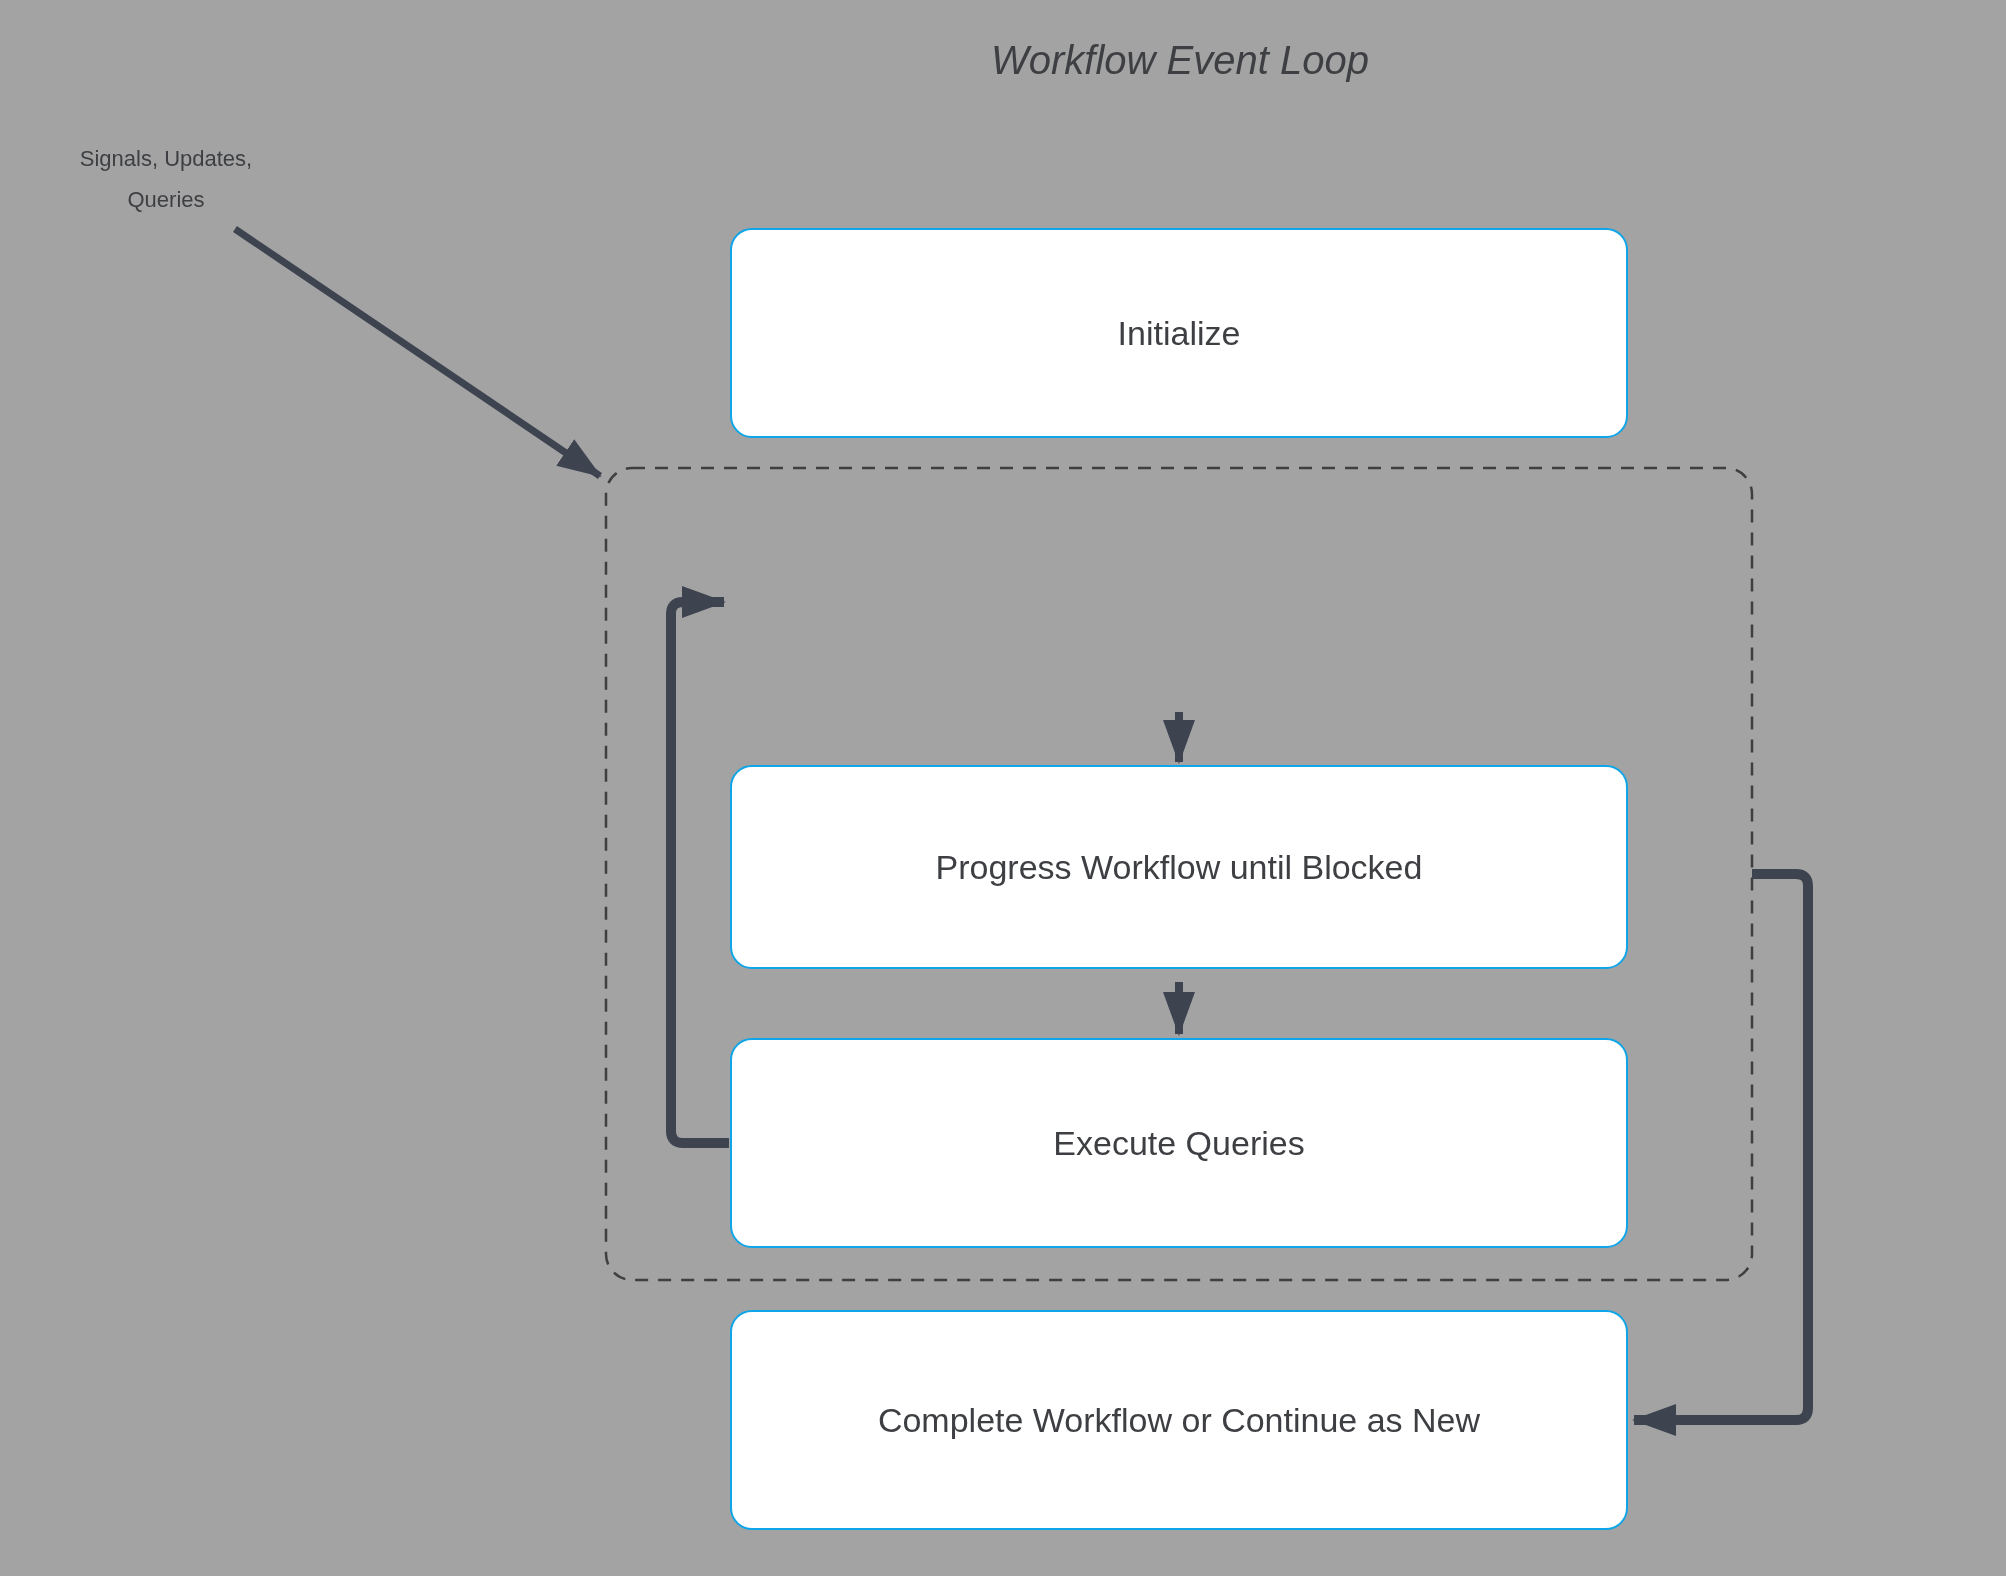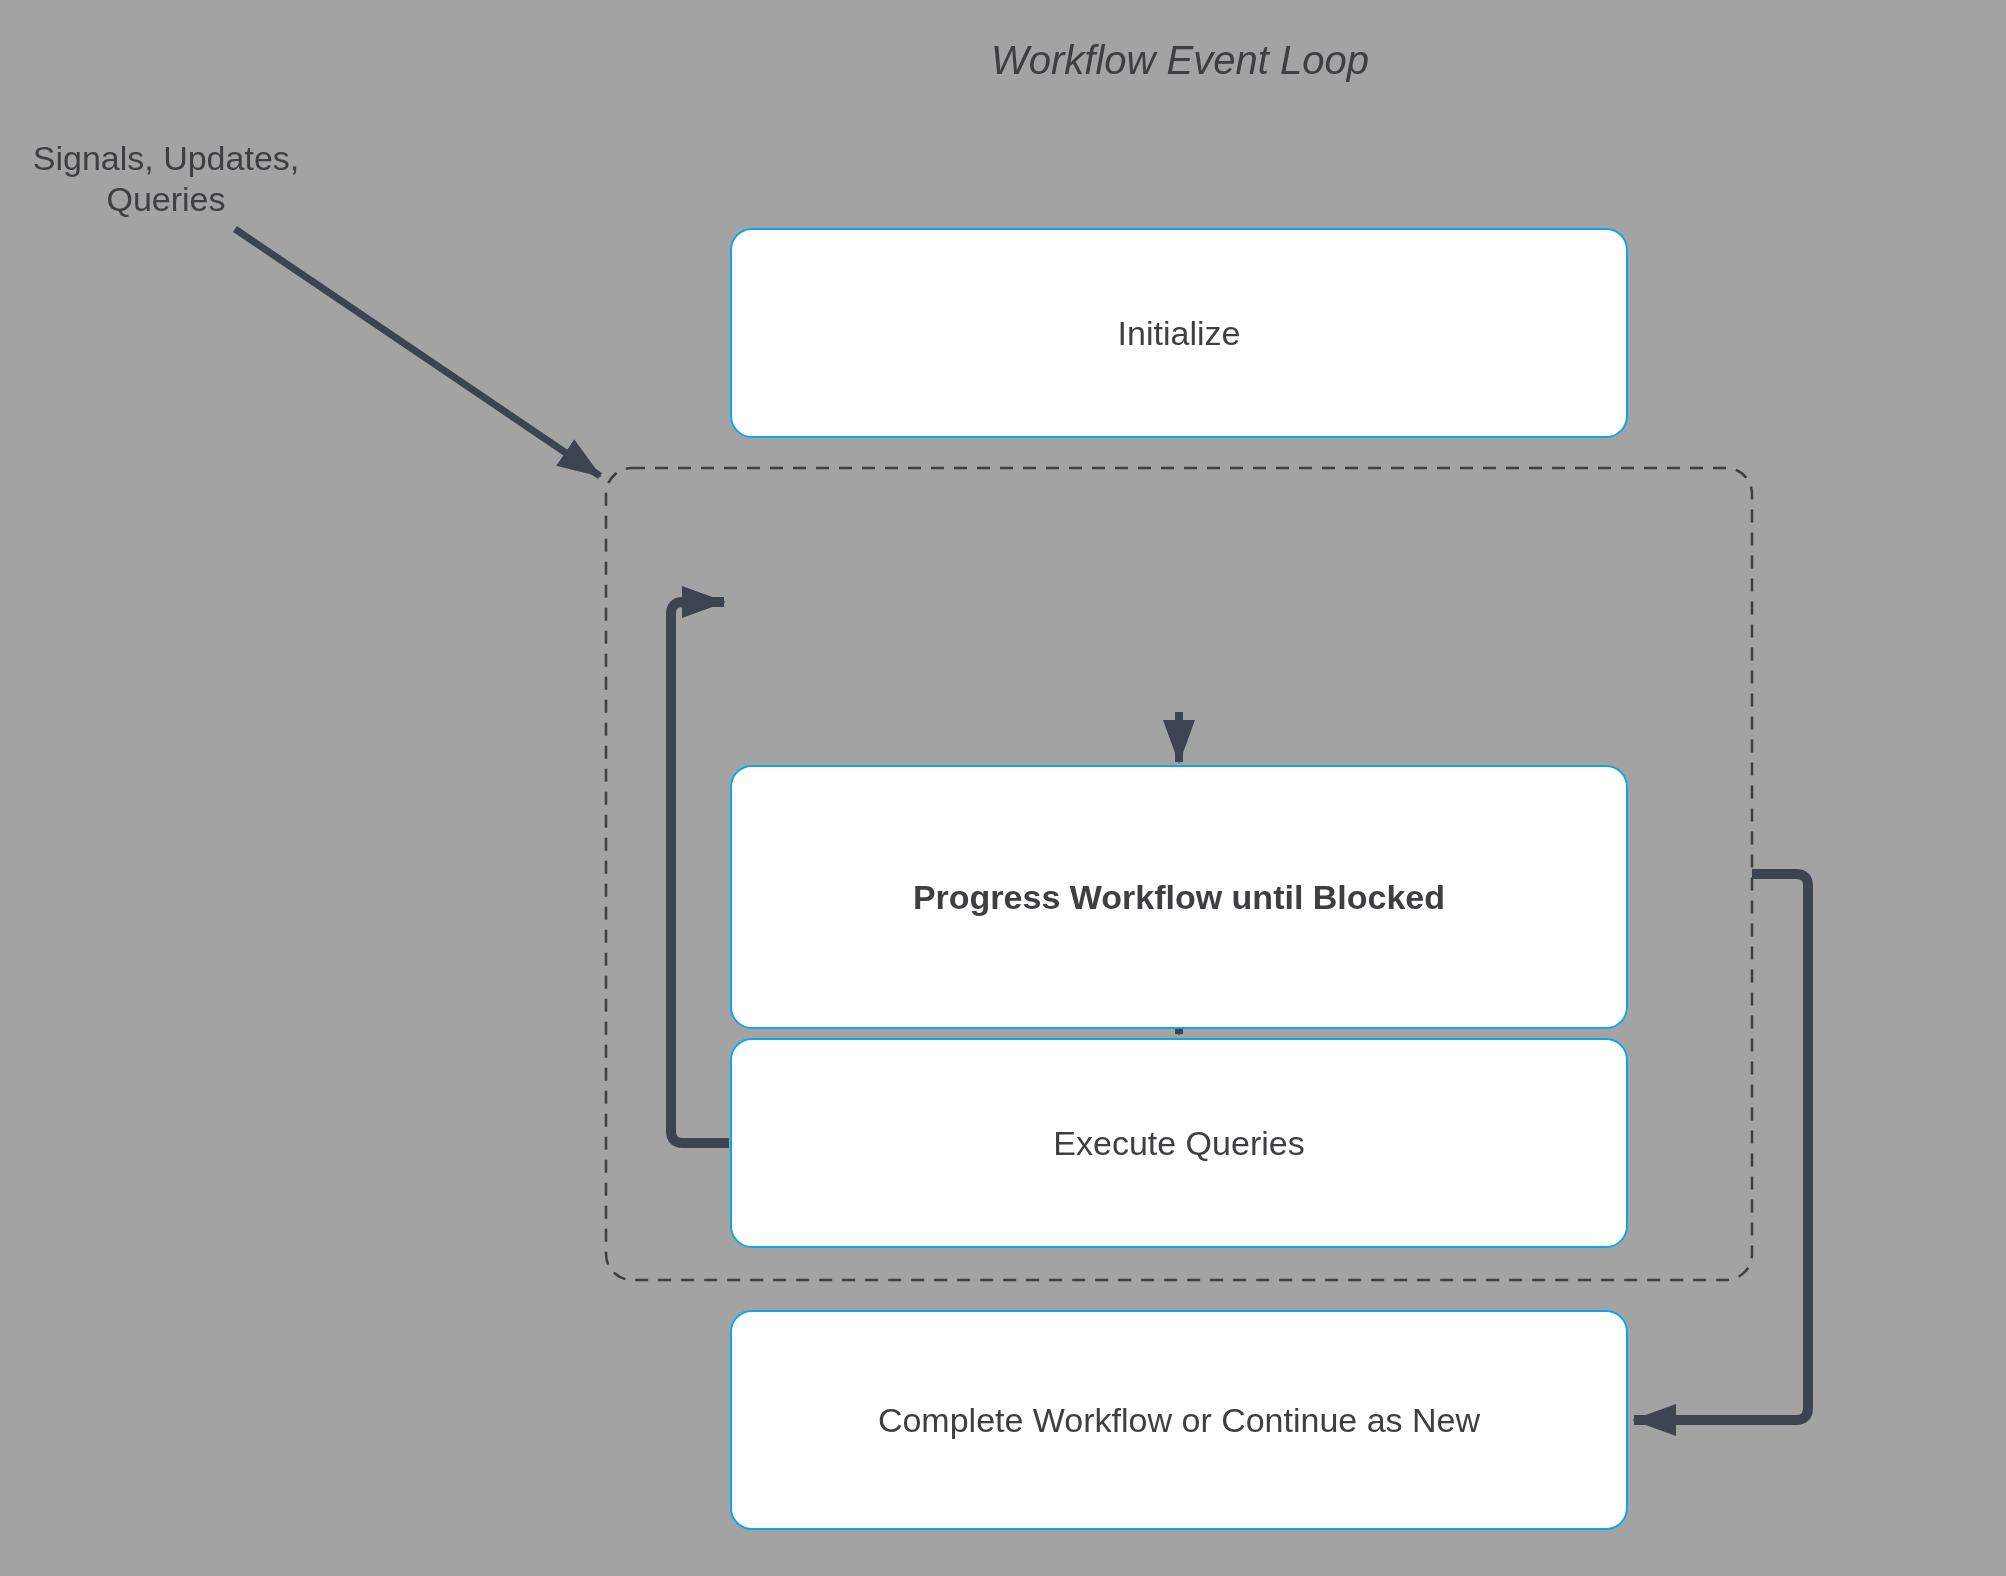--- a/index.html
+++ b/index.html
@@ -35,21 +35,21 @@
     line-height: 48px;
     color: #3d3f42;
     white-space: nowrap;
   }
   .annotation {
     position: absolute;
     left: 18px;
     top: 138px;
     width: 296px;
     text-align: center;
-    font-size: 34px;
+    font-size: 22px;
     line-height: 41px;
     color: #3d3f42;
   }
   .node {
     position: absolute;
     left: 730px;
     width: 898px;
     box-sizing: border-box;
     background: #ffffff;
     border: 2px solid #0ea5e9;
@@ -58,21 +58,21 @@
     align-items: center;
     justify-content: center;
     text-align: center;
     font-size: 34px;
     line-height: 41px;
     color: #3d3f42;
     padding: 0 40px;
   }
   .n-initialize        { top: 228px;  height: 210px; }
   .n-progress-signals  { top: 498px;  height: 212px; }
-  .n-progress-workflow { top: 765px;  height: 264px; font-weight: bold; }
+  .n-progress-workflow { top: 765px;  height: 204px; }
   .n-execute-queries   { top: 1038px; height: 210px; text-align: right; }
   .n-complete          { top: 1310px; height: 220px; }
 </style>
 </head>
 <body>
 
 <div class="canvas">
 
   <svg class="connector-layer" viewBox="0 0 2006 1576" xmlns="http://www.w3.org/2000/svg" aria-hidden="true">
     <defs>

